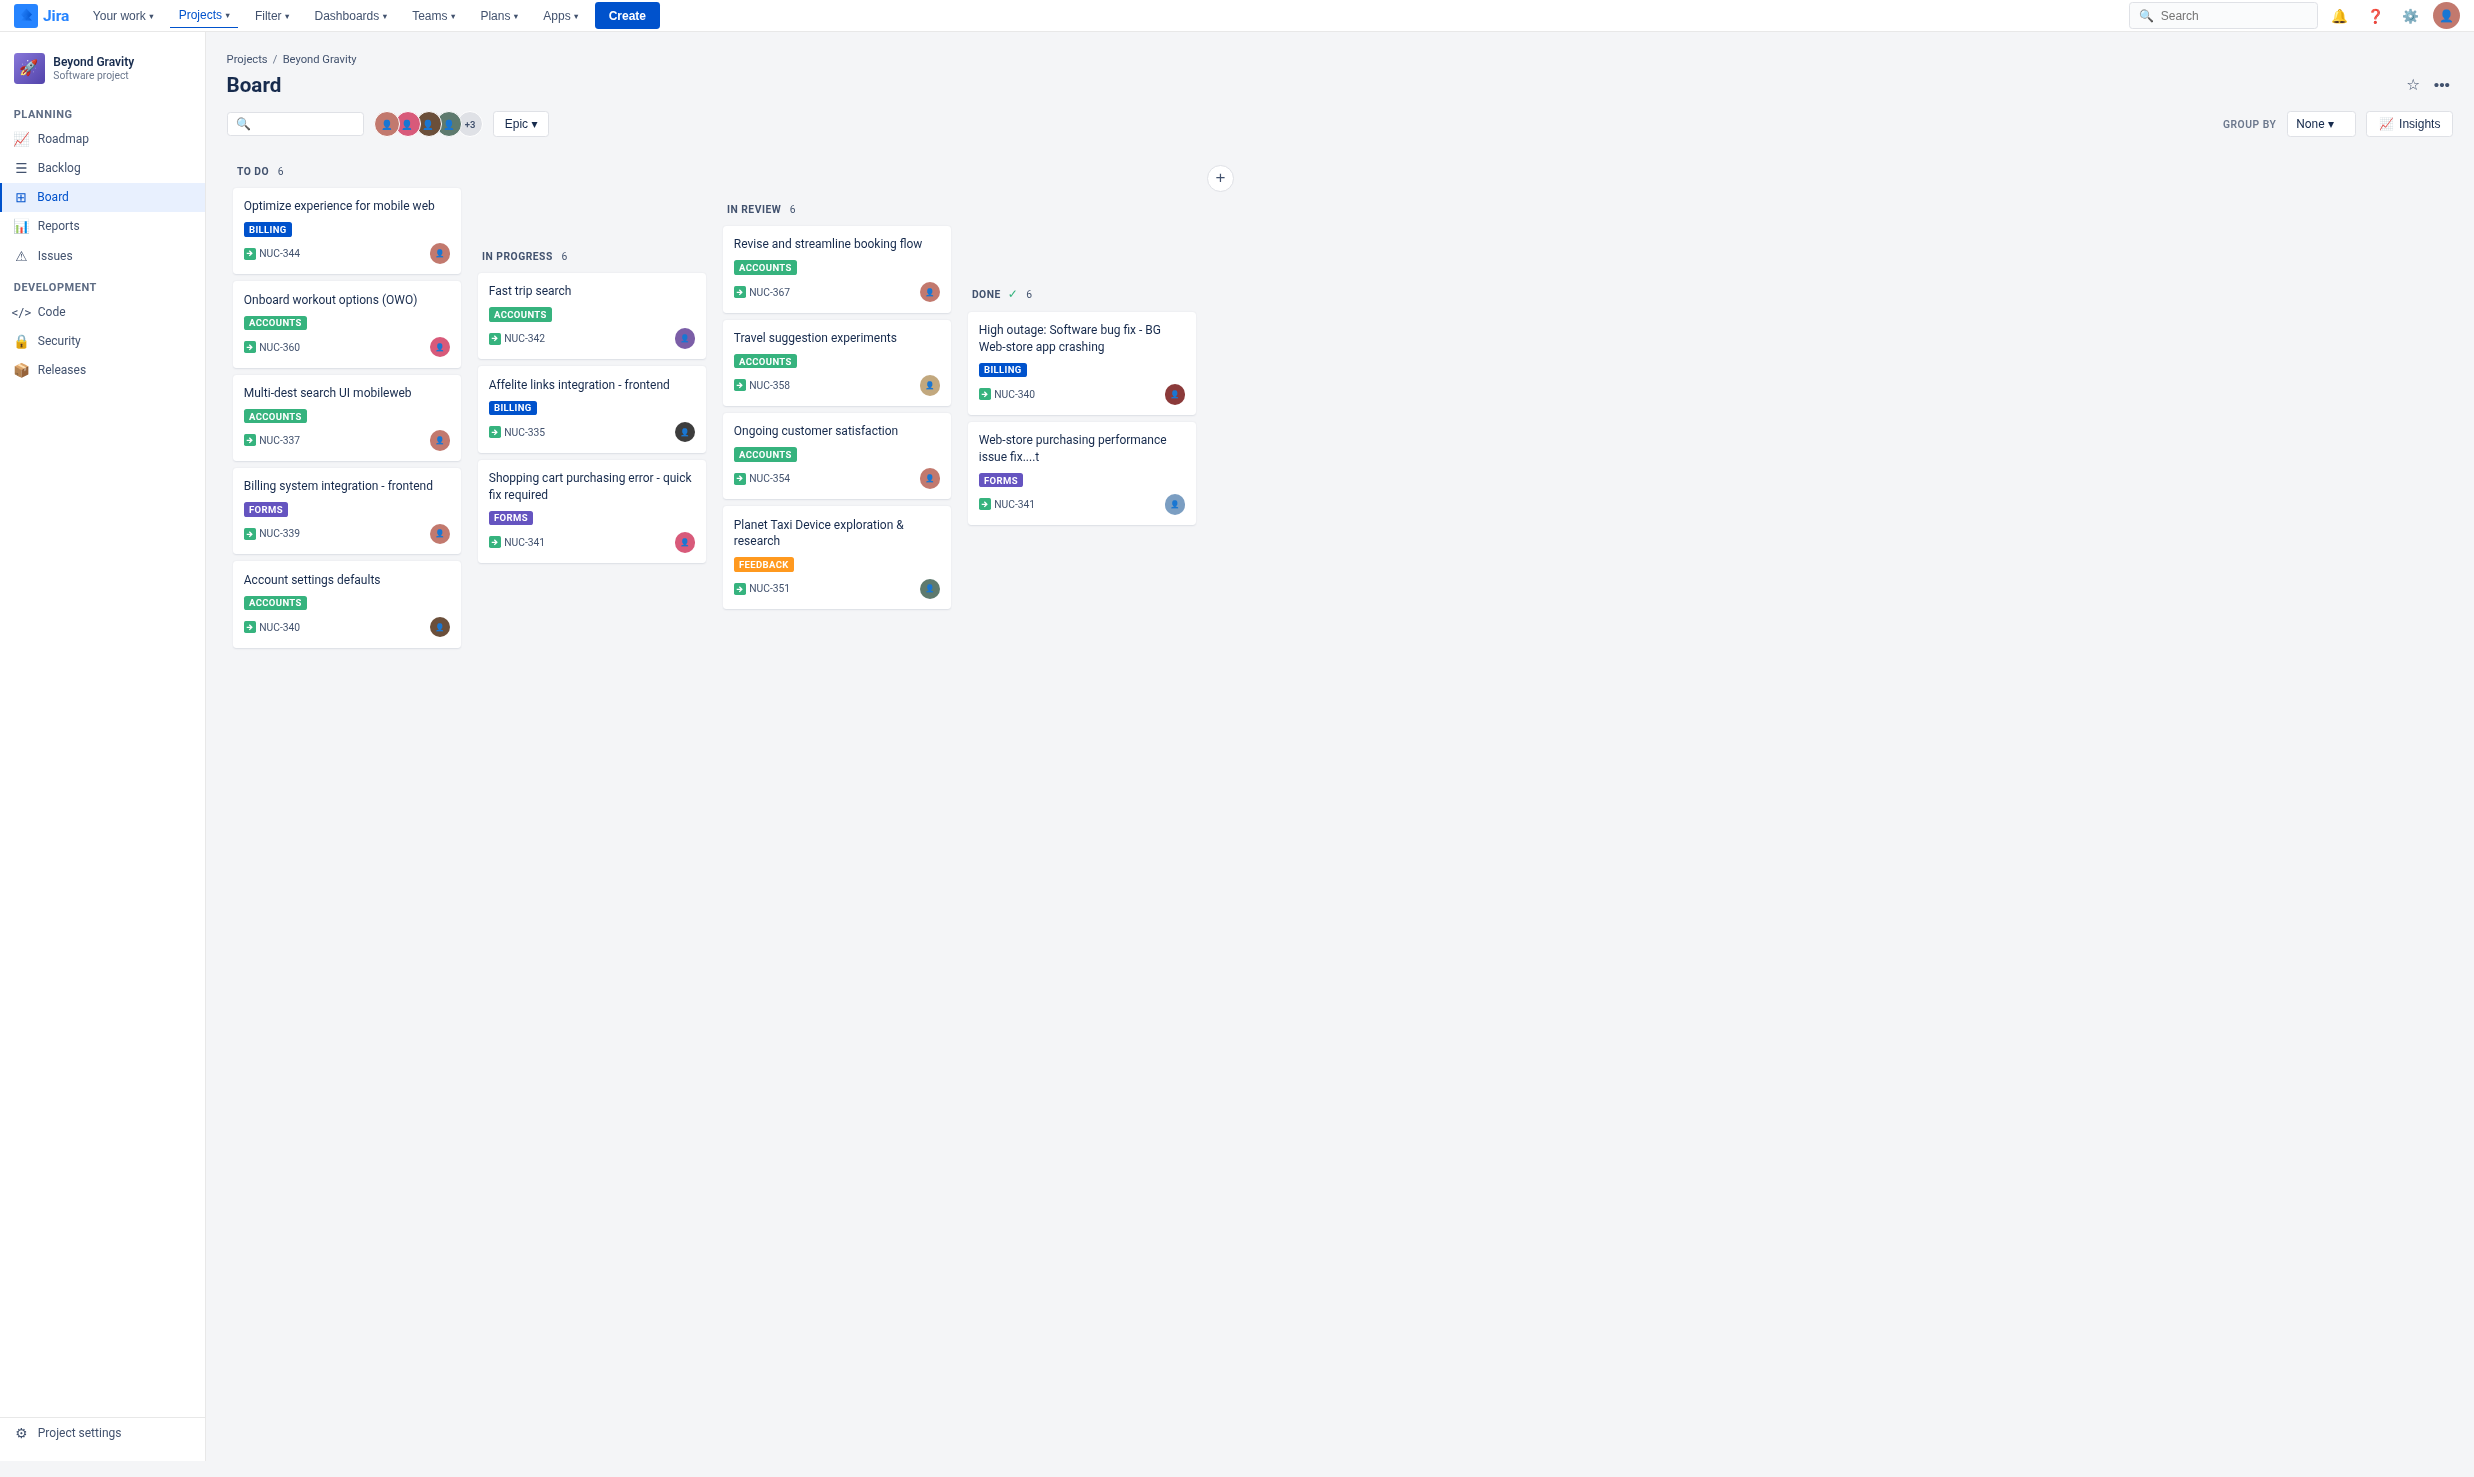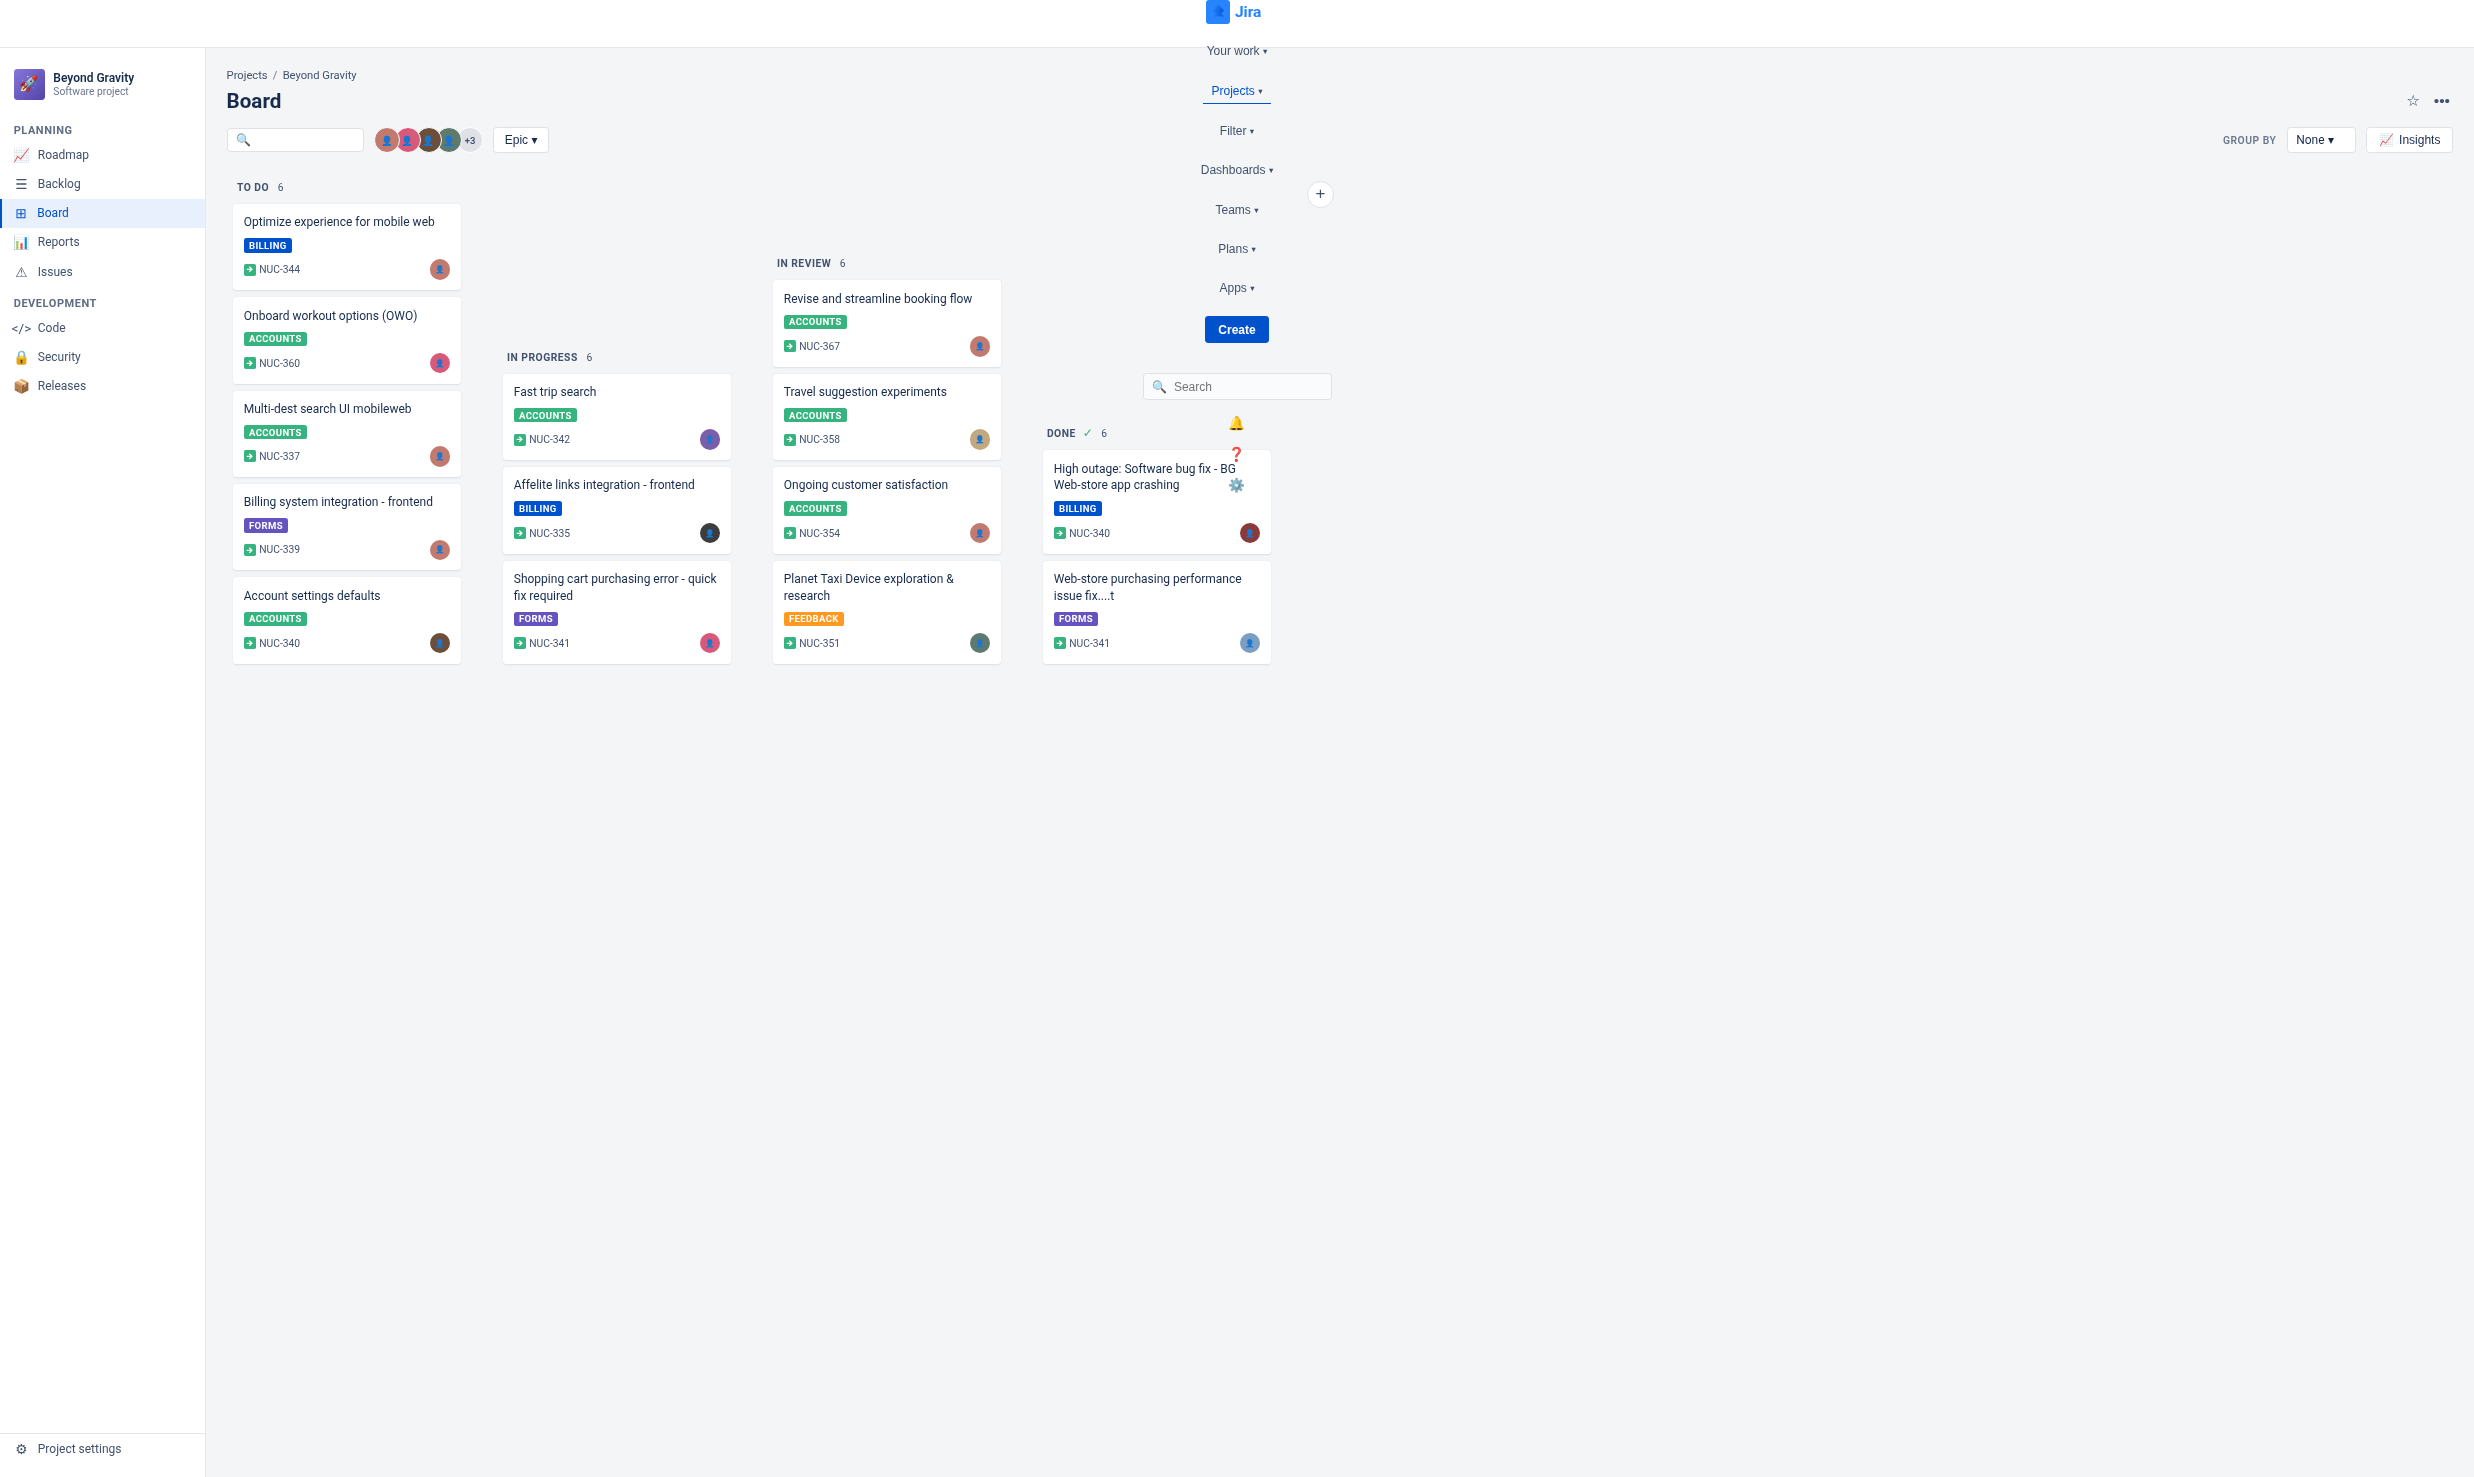--- a/index.html
+++ b/index.html
@@ -1,23 +1,22 @@
 <!DOCTYPE html>
 <html style="font-size:13.7px"><head>
   <meta charset="utf-8">
   <style>
     * { box-sizing: border-box; margin: 0; padding: 0; }
     body { font-family: -apple-system, BlinkMacSystemFont, 'Segoe UI', Roboto, sans-serif; background: #f4f5f7; color: #172b4d; font-size: 12px; }
 
     
     .topnav {
-      display: flex; align-items: center; background: #fff; height: 48px;
+      display: flex; align-items: center; background: #fff; height: 32px;
       padding: 0 13.7px; border-bottom: 0.9px solid #e8e8e8; position: sticky; top: 0; z-index: 100;
-      gap: 15px;
-      flex-direction: column;
+      gap: 8px;
     }
     .topnav-logo { display: flex; align-items: center; gap: 5.2px; margin-right: 6.9px; cursor: pointer; }
     .topnav-logo svg { width: 24px; height: 24px; }
     .topnav-item {
       display: flex; align-items: center; gap: 3.4px; padding: 5.2px 8.6px;
       border-radius: 3.4px; cursor: pointer; color: #42526e; font-size: 12px; white-space: nowrap;
       border: none; background: none;
     }
     .topnav-item.active { color: #0052cc; border-bottom: 1.7px solid #0052cc; border-radius: 0; }
     .topnav-chevron { font-size: 8.6px; color: #42526e; }
@@ -100,21 +99,21 @@
     .group-by-select {
       display: flex; align-items: flex-end; gap: 3.4px; padding: 5.2px 8.6px; border: 1.7px solid #dfe1e6;
       border-radius: 3.4px; background: #fff; cursor: pointer; font-size: 12px; color: #172b4d; min-width: 69px;
     }
     .insights-btn {
       display: flex; align-items: center; gap: 5.2px; padding: 5.2px 12px; border: 1.7px solid #dfe1e6;
       border-radius: 3.4px; background: #fff; cursor: pointer; font-size: 12px; color: #172b4d; font-weight: 500;
     }
 
     
-    .board-columns { display: flex; gap: 29px; align-items: flex-end; min-width: max-content; padding-bottom: 20.6px; }
+    .board-columns { display: flex; gap: 4px; align-items: center; min-width: max-content; padding-bottom: 20.6px; }
     .board-column {
       width: 241px; min-width: 241px; background: #f4f5f7; border-radius: 3.4px; padding: 10.3px 6.9px;
     }
     .column-header { display: flex; align-items: center; gap: 6.9px; margin-bottom: 10.3px; padding: 0 3.4px; }
     .column-title { font-size: 10.3px; font-weight: 700; color: #42526e; text-transform: uppercase; letter-spacing: 0.05em; }
     .column-count { font-size: 10.3px; color: #42526e; margin-left: 1.7px; }
     .column-done-check { color: #36b37e; font-size: 12px; }
     .add-col-btn {
       width: 27.5px; height: 27.5px; display: flex; align-items: center; justify-content: center;
       border-radius: 50%; border: 1.7px solid #dfe1e6; background: #fff; cursor: pointer;

